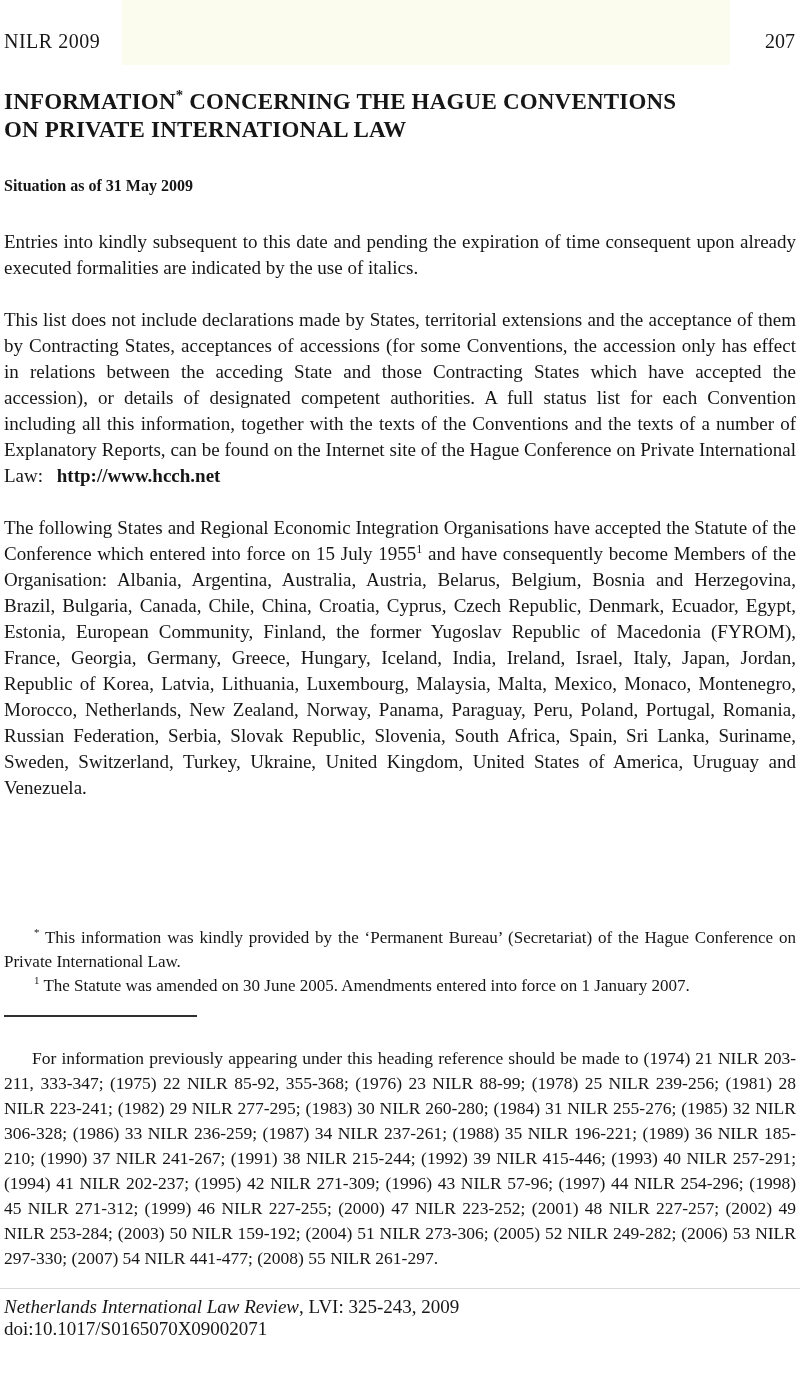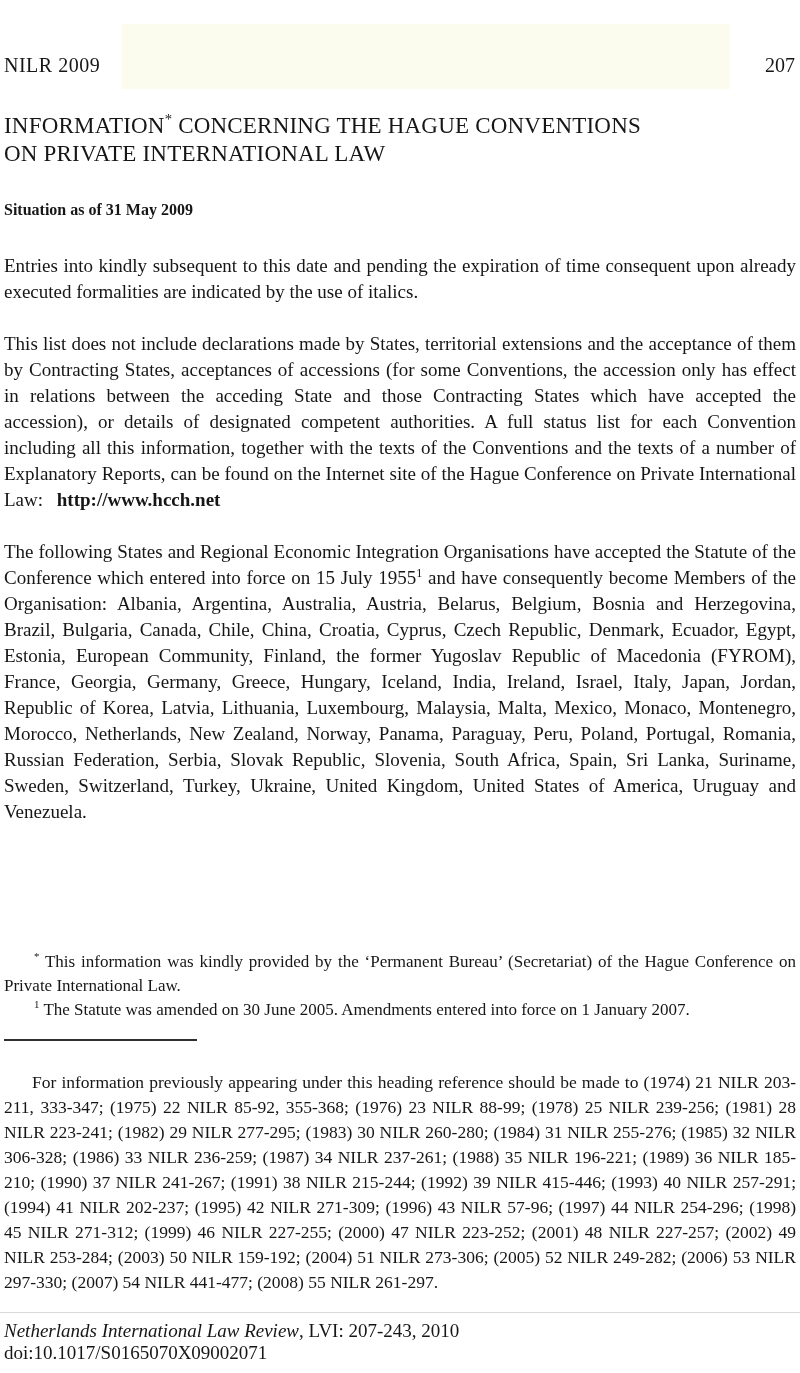--- a/index.html
+++ b/index.html
@@ -9,40 +9,40 @@
     color: #161616;
     -webkit-font-smoothing: antialiased;
   }
   .page {
     position: relative;
     width: 800px;
     height: 1373px;
     overflow: hidden;
     background: #ffffff;
   }
-  .running-header { position: relative; height: 65px; margin-top: 24px; }
+  .running-header { position: relative; height: 65px; }
   .header-box {
     position: absolute; left: 122px; top: 0;
     width: 608px; height: 65px;
     background: #fbfbee;
   }
   .header-left {
     position: absolute; left: 4px; top: 30px;
     font-size: 20px; letter-spacing: 0.5px;
   }
   .header-right {
     position: absolute; right: 5px; top: 30px;
     font-size: 20px;
   }
   .content { padding: 0 4px; }
   .article-title {
     margin: 23px 0 0 0;
     font-size: 23px;
     line-height: 28px;
-    font-weight: normal;
+    font-weight: bold;
     letter-spacing: 0.2px;
   }
   .article-title .tline { display: block; }
   sup.fnmark {
     font-size: 64%;
     vertical-align: super;
     line-height: 0;
   }
   .subtitle {
     margin: 33px 0 0 0;
@@ -123,18 +123,18 @@
       <p class="footnote"><sup class="fnmark">1</sup><span> The Statute was amended on 30 June 2005. Amendments entered into force on 1 January 2007.</span></p>
     </div>
 
     <div class="fn-rule"></div>
 
     <p class="references">For information previously appearing under this heading reference should be made to (1974) 21 NILR 203-211, 333-347; (1975) 22 NILR 85-92, 355-368; (1976) 23 NILR 88-99; (1978) 25 NILR 239-256; (1981) 28 NILR 223-241; (1982) 29 NILR 277-295; (1983) 30 NILR 260-280; (1984) 31 NILR 255-276; (1985) 32 NILR 306-328; (1986) 33 NILR 236-259; (1987) 34 NILR 237-261; (1988) 35 NILR 196-221; (1989) 36 NILR 185-210; (1990) 37 NILR 241-267; (1991) 38 NILR 215-244; (1992) 39 NILR 415-446; (1993) 40 NILR 257-291; (1994) 41 NILR 202-237; (1995) 42 NILR 271-309; (1996) 43 NILR 57-96; (1997) 44 NILR 254-296; (1998) 45 NILR 271-312; (1999) 46 NILR 227-255; (2000) 47 NILR 223-252; (2001) 48 NILR 227-257; (2002) 49 NILR 253-284; (2003) 50 NILR 159-192; (2004) 51 NILR 273-306; (2005) 52 NILR 249-282; (2006) 53 NILR 297-330; (2007) 54 NILR 441-477; (2008) 55 NILR 261-297.</p>
 
     <div class="footer-rule"></div>
 
     <div class="imprint">
-      <p><span class="it">Netherlands International Law Review</span><span>, LVI: 207-243, 2010</span></p>
+      <p><span class="it">Netherlands International Law Review</span><span>, LVI: 325-243, 2009</span></p>
       <p>doi:10.1017/S0165070X09002071</p>
     </div>
 
   </div>
 </div>
 
 </body></html>

